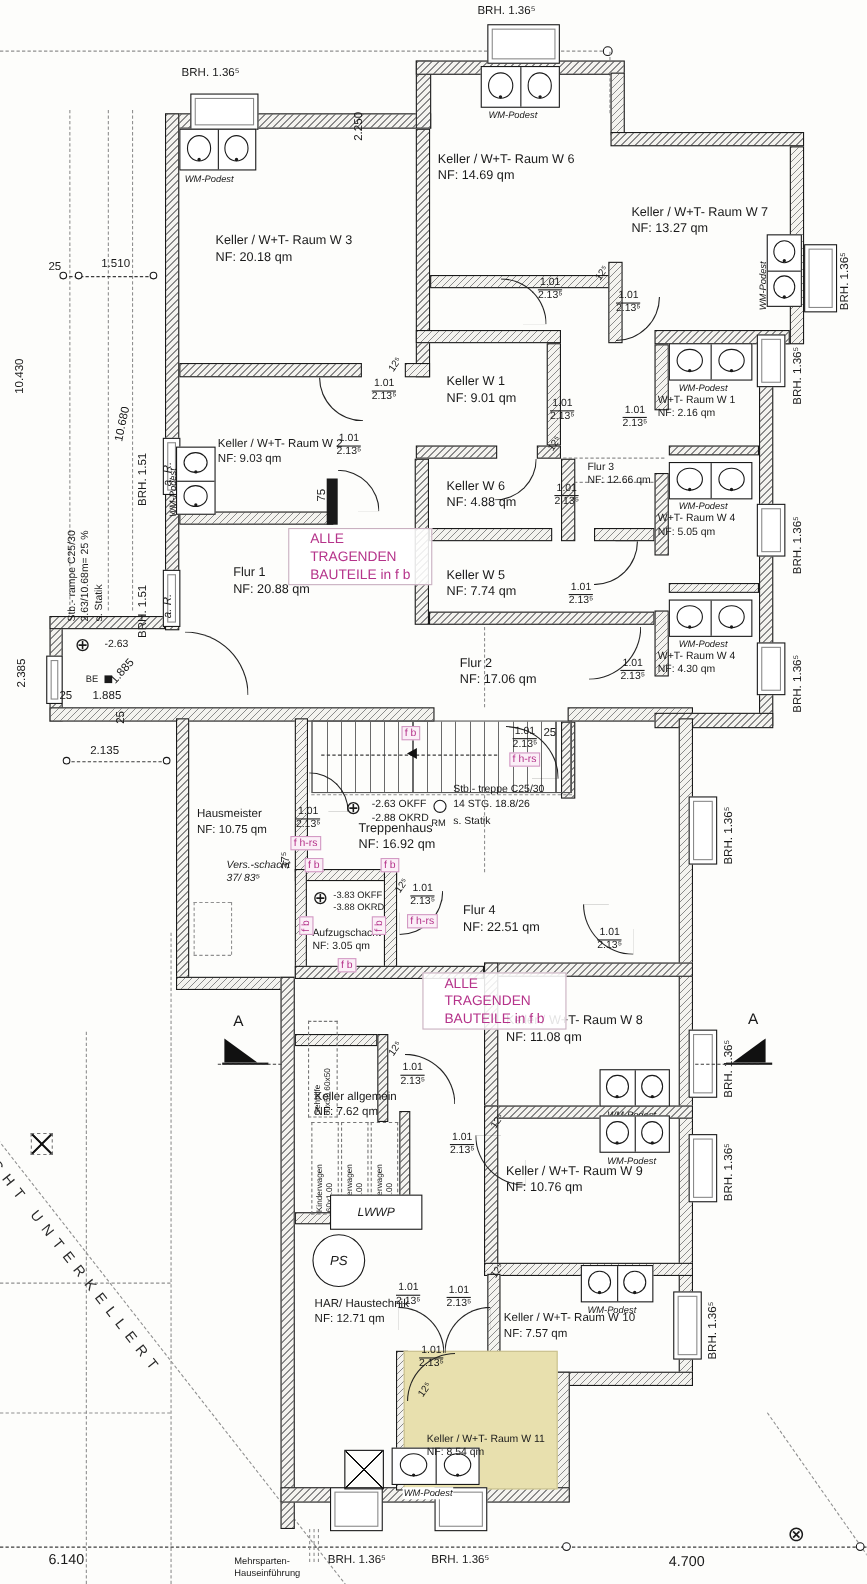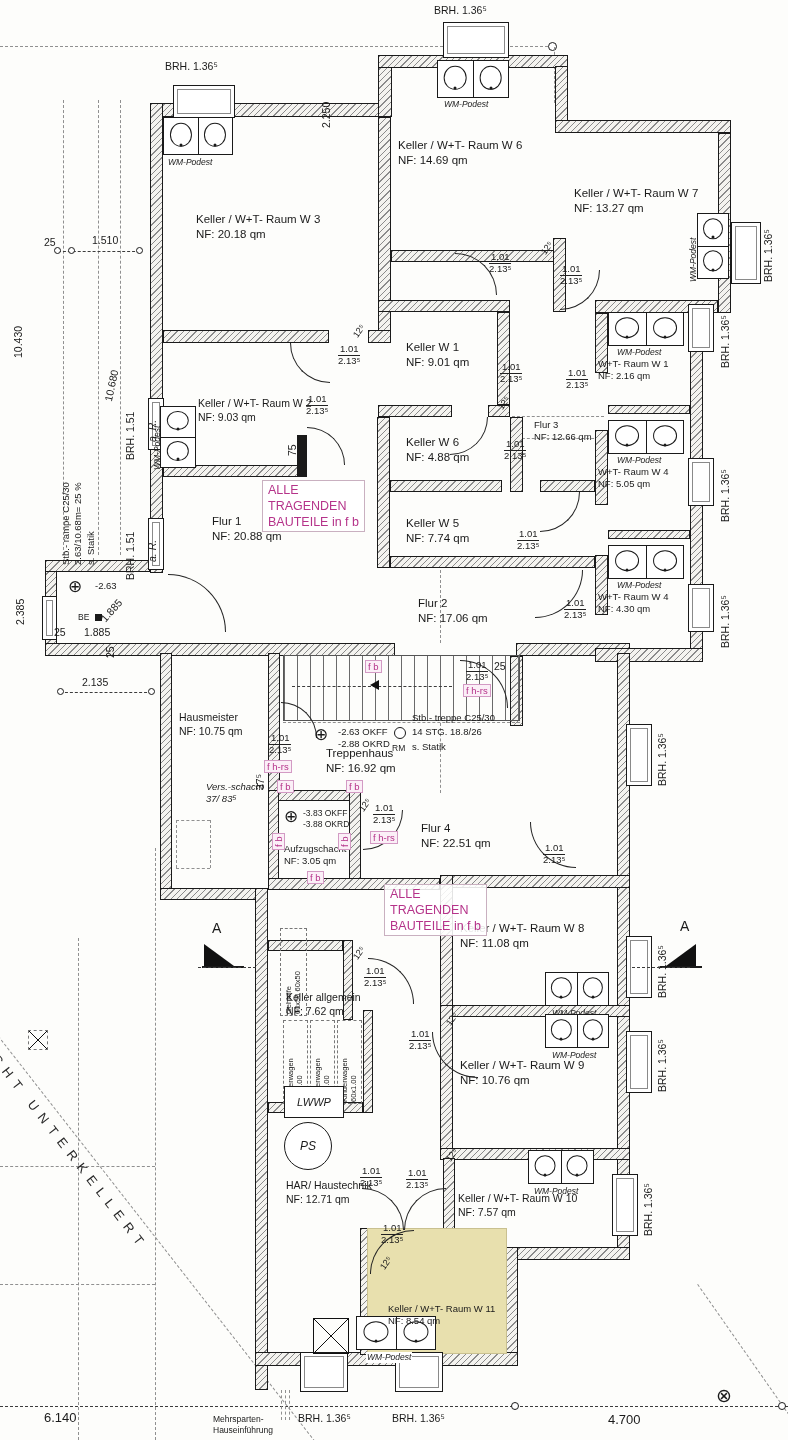--- a/index.html
+++ b/index.html
@@ -13,21 +13,21 @@
   .md  { font-size:10.5px; } .sm { font-size:9.5px; } .xs { font-size:8.5px; }
   .it  { font-style:italic; }
   .rot { transform:rotate(-90deg); transform-origin:0 0; }
   .door { position:absolute; font-size:9.5px; line-height:1.15; text-align:center; white-space:nowrap; }
   .door .t { display:block; border-bottom:1px solid #222; padding:0 1px; }
   .door .b { display:block; }
   .d125 { position:absolute; font-size:9px; transform:rotate(-55deg); white-space:nowrap; }
   .fbox { position:absolute; font-size:9.5px; color:#b5338a; background:#fbeff7;
           border:1px solid #d39ac4; padding:0 2px; line-height:1.2; white-space:nowrap; }
   .magbox { position:absolute; font-size:12.5px; color:#b5338a; background:rgba(255,255,255,.88);
-            border:1px solid #c9b0c0; padding:1px 5px; line-height:1.28; white-space:nowrap; }
+            border:1px solid #c9b0c0; padding:1px 19px; line-height:1.28; white-space:nowrap; }
   .dim { position:absolute; font-size:10.5px; white-space:nowrap; }
   .win { position:absolute; border:1.5px solid #1a1a1a; background:#fff; }
   .win i { position:absolute; inset:3px; border:1px solid #8a8a8a; display:block; }
   .wm  { position:absolute; border:1.5px solid #1a1a1a; background:#fff; display:flex; }
   .wm b { flex:1; position:relative; border-left:1px solid #1a1a1a; font-weight:normal; }
   .wm b:first-child { border-left:none; }
   .wm.v { flex-direction:column; }
   .wm.v b { border-left:none; border-top:1px solid #1a1a1a; }
   .wm.v b:first-child { border-top:none; }
   .wm b::before { content:""; position:absolute; left:50%; top:50%; width:60%; height:60%;
@@ -328,21 +328,21 @@
     <div>NF: 2.16 qm</div>
   </div>
   <div class="lbl sm" style="left:598px;top:466px">
     <div>W+T- Raum W 4</div>
     <div>NF: 5.05 qm</div>
   </div>
   <div class="lbl sm" style="left:598px;top:591px">
     <div>W+T- Raum W 4</div>
     <div>NF: 4.30 qm</div>
   </div>
-  <div class="lbl md" style="left:179px;top:711px">
+  <div class="lbl md" style="left:179px;top:734px">
     <div>Hausmeister</div>
     <div>NF: 10.75 qm</div>
   </div>
   <div class="lbl" style="left:326px;top:746px">
     <div>Treppenhaus</div>
     <div>NF: 16.92 qm</div>
   </div>
   <div class="lbl sm" style="left:284px;top:843px">
     <div>Aufzugschacht</div>
     <div>NF: 3.05 qm</div>
@@ -566,21 +566,21 @@
   </div>
   <div class="kw" style="left:310px;top:1020px;width:25px;height:84px">
     <span class="vtxt">Kinderwagen</span>
     <span class="vtxt">60x1.00</span>
   </div>
   <div class="kw" style="left:337px;top:1020px;width:25px;height:84px">
     <span class="vtxt">Kinderwagen</span>
     <span class="vtxt">60x1.00</span>
   </div>
 
-  <div class="box" style="left:284px;top:1086px;width:60px;height:32px">LWWP</div>
+  <div class="box" style="left:300px;top:1086px;width:84px;height:32px">LWWP</div>
   <div class="ps" style="left:284px;top:1122px;width:48px;height:48px">PS</div>
 
   <div class="dim" style="left:212px;top:920px;font-size:14px">A</div>
   <div class="tri" style="left:204px;top:944px;border-bottom:22px solid #111;border-right:30px solid transparent"></div>
   <div class="wallb" style="left:202px;top:966px;width:42px;height:2px"></div>
   <div class="dd-h" style="left:198px;top:967px;width:58px"></div>
   <div class="dim" style="left:680px;top:918px;font-size:14px">A</div>
   <div class="tri" style="left:666px;top:944px;border-bottom:22px solid #111;border-left:30px solid transparent"></div>
   <div class="wallb" style="left:660px;top:966px;width:42px;height:2px"></div>
   <div class="dd-h" style="left:632px;top:967px;width:58px"></div>

